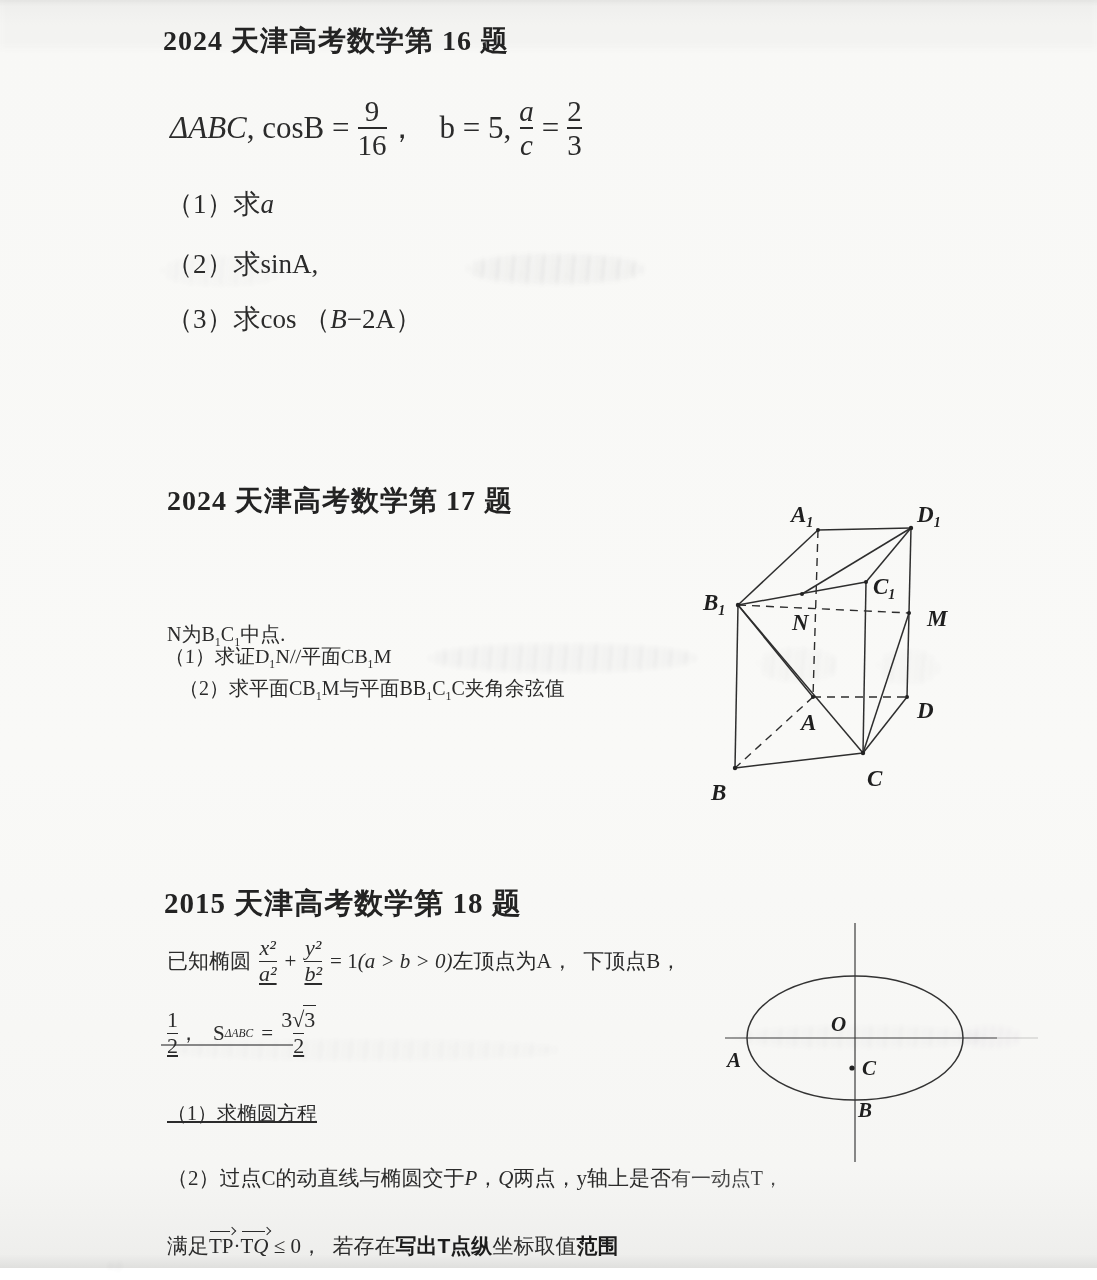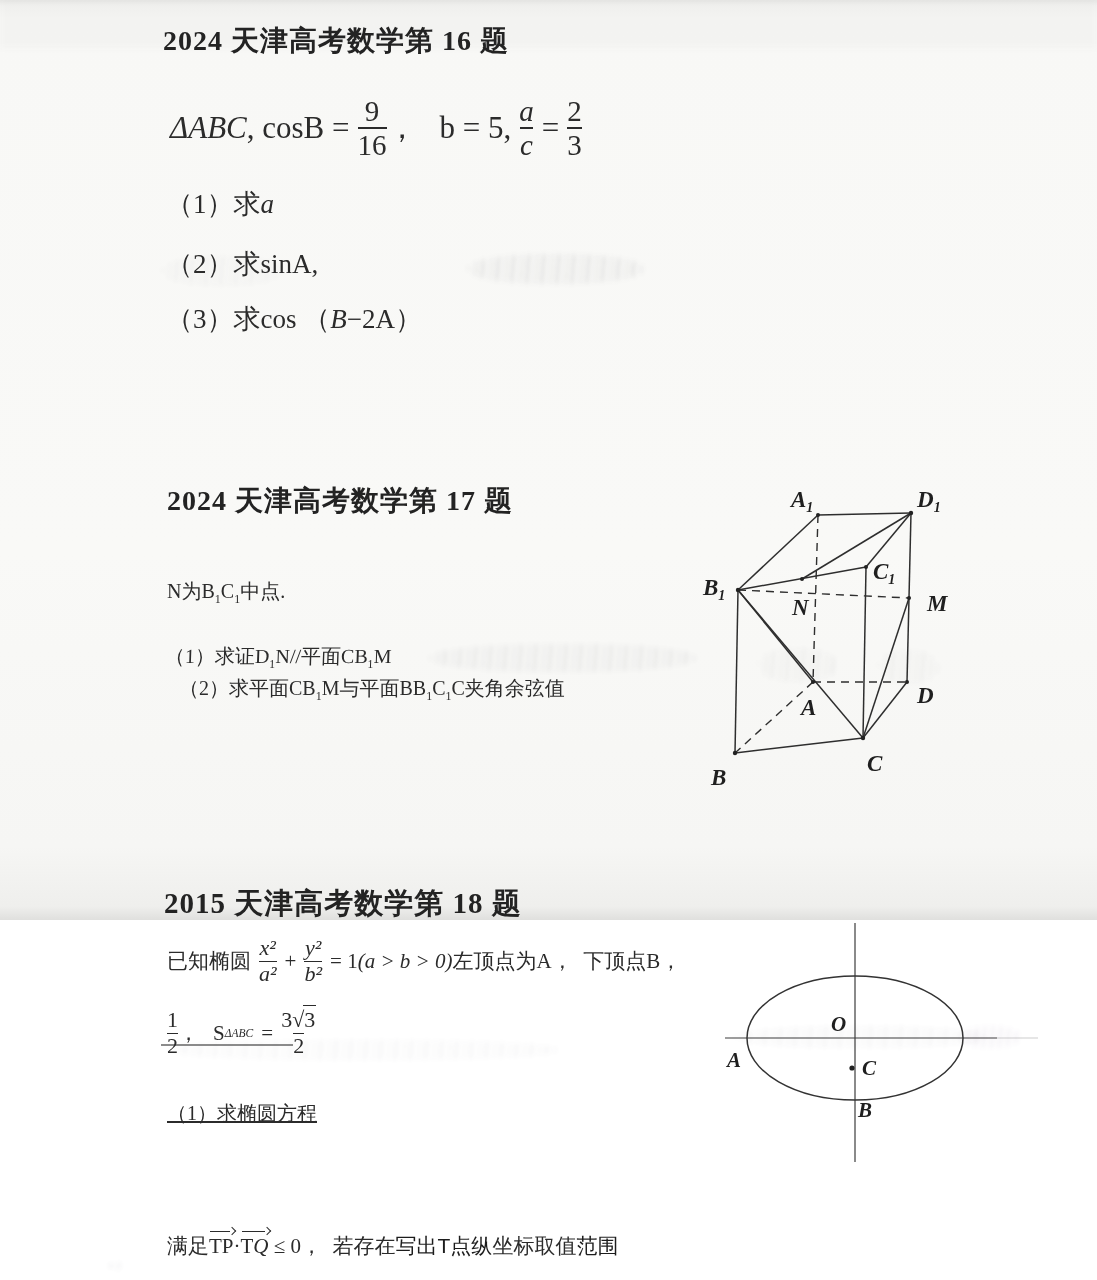--- a/index.html
+++ b/index.html
@@ -1,43 +1,43 @@
 <!DOCTYPE html>
 <html><head>
 <meta charset="utf-8">
 <style>
   html,body{margin:0;padding:0;}
   body{width:1097px;height:1280px;overflow:hidden;
        font-family:"Liberation Serif","DejaVu Serif",serif;color:#2b2b2b;}
-  #page{position:relative;width:1097px;height:920px;
+  #page{position:relative;width:1097px;height:1268px;
         background:linear-gradient(180deg,#f3f3f1 0%,#f8f8f6 2%,#f9f9f7 60%,#f6f6f4 92%,#ededeb 100%);}
   .abs{position:absolute;}
   .title{font-size:28px;font-weight:600;color:#232323;letter-spacing:1px;white-space:nowrap;}
   .row{display:flex;align-items:center;white-space:pre;}
   .frac{display:inline-flex;flex-direction:column;align-items:center;line-height:1.12;}
   .frac .den{border-top:2px solid #2b2b2b;}
   .fr-lg{font-size:29px;}
   .fr-sm{font-size:22px;line-height:1.1;}
-  .fr-sm .den{border-top:1.4px solid #2b2b2b;}
+  .fr-sm .den{border-top:1.4px solid #2b2b2b;text-decoration:underline;}
   .it{font-style:italic;}
   sub{font-size:.6em;}
   .big{font-size:31px;}
   .item16{font-size:27px;white-space:pre;}
   .t17{font-size:20px;white-space:pre;}
   .t18{font-size:20px;white-space:pre;}
   .t18b{font-size:21px;white-space:pre;}
   .m8{margin-right:8px;} .m14{margin-right:14px;} .m22{margin-right:22px;}
   .ml8{margin-left:8px;}
   .s-sub{font-size:.55em;font-style:italic;font-family:Liberation Serif, serif;}
   .radarg{border-top:1.4px solid #2b2b2b;margin-left:-1px;padding:1px 1px 0 1px;}
   .vec{position:relative;display:inline-block;}
   .vec::before{content:"";position:absolute;left:1px;right:4px;top:-3px;border-top:1.4px solid #2b2b2b;}
   .vec::after{content:"";position:absolute;right:-1px;top:-6px;width:5px;height:5px;
               border-right:1.4px solid #2b2b2b;border-top:1.4px solid #2b2b2b;transform:rotate(45deg);}
-  .hei{font-family:"Liberation Sans","DejaVu Sans",sans-serif;font-weight:400;color:#1c1c1c;}
+  .hei{font-family:"Liberation Sans","DejaVu Sans",sans-serif;font-weight:700;color:#1c1c1c;}
   .light{color:#474747;font-size:.95em;}
   .smudge{position:absolute;border-radius:45%;filter:blur(2.5px);
           background:repeating-linear-gradient(95deg,rgba(70,70,82,.38) 0 2px,transparent 2px 8px,
                      rgba(70,70,82,.24) 8px 10px,transparent 10px 15px);}
   .band{position:absolute;background:rgba(60,60,60,.028);filter:blur(3px);}
   .underl{position:absolute;background:rgba(45,45,45,.55);filter:blur(.4px);}
   .shade-top{position:absolute;left:0;right:0;top:0;height:6px;
              background:linear-gradient(180deg,rgba(0,0,0,.05),transparent);}
   .shade-bot{position:absolute;left:0;right:0;bottom:0;height:14px;
              background:linear-gradient(0deg,rgba(0,0,0,.06),transparent);}
@@ -78,29 +78,29 @@
   <div class="abs item16" style="left:166px;top:246px;">（2）求sinA,</div>
   <div class="abs item16" style="left:166px;top:301px;"><span>（3）求cos （</span><span class="it">B</span><span>−2A）</span></div>
 
   <div class="smudge" style="left:468px;top:254px;width:175px;height:30px;opacity:.55;"></div>
   <div class="smudge" style="left:162px;top:256px;width:120px;height:30px;opacity:.22;"></div>
 
   <div class="abs" style="left:167px;top:482px;">
     <div class="title">2024 天津高考数学第 17 题</div>
   </div>
 
-  <div class="abs t17" style="left:167px;top:578px;"><span>N为B</span><sub>1</sub><span>C</span><sub>1</sub><span>中点.</span></div>
+  <div class="abs t17" style="left:167px;top:621px;"><span>N为B</span><sub>1</sub><span>C</span><sub>1</sub><span>中点.</span></div>
   <div class="abs t17" style="left:165px;top:643px;transform:skewX(-2deg);"><span>（1）求证D</span><sub>1</sub><span>N//平面CB</span><sub>1</sub><span>M</span></div>
   <div class="abs t17" style="left:167px;top:675px;margin-left:12px;"><span>（2）求平面CB</span><sub>1</sub><span>M与平面BB</span><sub>1</sub><span>C</span><sub>1</sub><span>C夹角余弦值</span></div>
 
   <div class="smudge" style="left:430px;top:644px;width:265px;height:28px;opacity:.45;"></div>
   <div class="smudge" style="left:758px;top:648px;width:80px;height:34px;opacity:.28;"></div>
   <div class="smudge" style="left:878px;top:650px;width:60px;height:34px;opacity:.28;"></div>
 
-  <div class="abs" style="left:695px;top:455px;">
+  <div class="abs" style="left:695px;top:470px;">
     <svg width="300" height="345" viewBox="0 0 300 345">
       <g stroke="#2e2e2e" stroke-width="1.5" fill="none">
         <line x1="123" y1="60" x2="216" y2="58"></line>
         <line x1="43" y1="135" x2="123" y2="60"></line>
         <line x1="43" y1="135" x2="171" y2="112"></line>
         <line x1="171" y1="112" x2="216" y2="58"></line>
         <line x1="216" y1="58" x2="107" y2="124"></line>
         <line x1="216" y1="58" x2="212" y2="227"></line>
         <line x1="43" y1="135" x2="40" y2="298"></line>
         <line x1="40" y1="298" x2="168" y2="283"></line>
@@ -173,20 +173,21 @@
       <span class="num"><span>3</span><span>√</span><span class="radarg">3</span></span>
       <span class="den">2</span>
     </span>
   </div>
 
   <div class="underl" style="left:161px;top:1044px;width:132px;height:2px;"></div>
   <div class="smudge" style="left:170px;top:1040px;width:390px;height:20px;opacity:.25;"></div>
 
   <div class="abs t18" style="left:167px;top:1100px;text-decoration:underline;">（1）求椭圆方程</div>
 
+  <div class="abs t18b" style="left:167px;top:1164px;"><span>（2）过点C的动直线与椭圆交于</span><span class="it">P</span><span>，</span><span class="it">Q</span><span>两点，y轴上是否</span><span class="light">有一动点T，</span></div>
 
   <div class="abs t18b" style="left:167px;top:1232px;"><span>满足</span><span class="vec">TP</span><span>·</span><span class="vec"><span>T</span><span class="it">Q</span></span><span> ≤ 0，  若存在</span><span class="hei">写出T点纵</span><span>坐标取值</span><span class="hei">范围</span></div>
 
   <div class="abs" style="left:700px;top:910px;">
     <svg width="340" height="260" viewBox="0 0 340 260">
       <g stroke="#3c3c3c" stroke-width="1.2">
         <line x1="155" y1="13" x2="155" y2="252"></line>
         <line x1="25" y1="128" x2="297" y2="128"></line>
         <line x1="297" y1="128" x2="338" y2="128" opacity="0.25"></line>
       </g>

